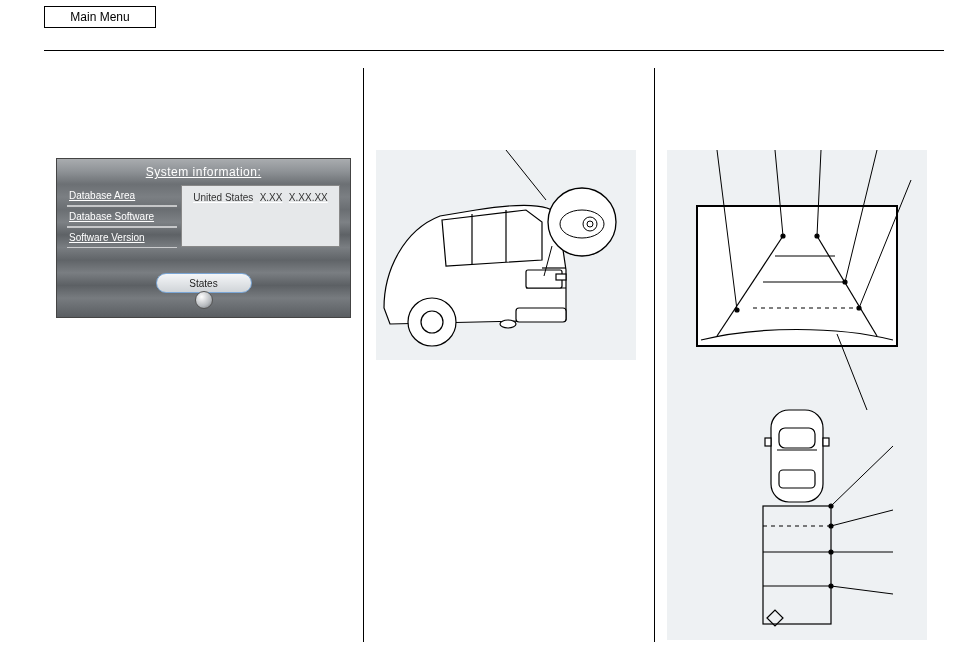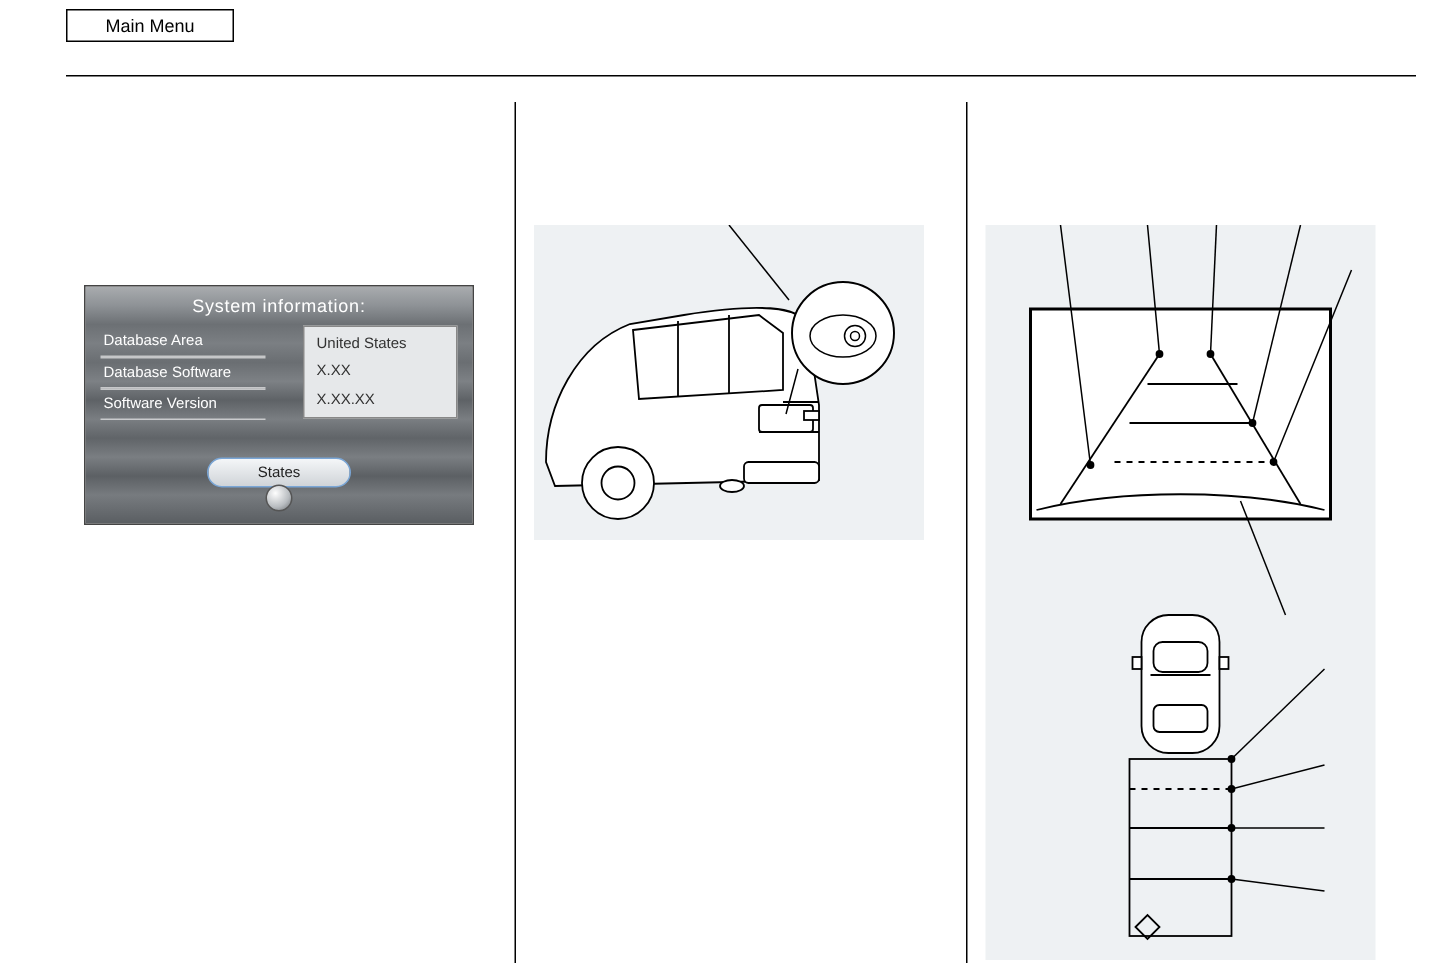--- a/index.html
+++ b/index.html
@@ -44,27 +44,28 @@
     flex: 1 1 0;
     padding: 10px 12px 0 12px;
     position: relative;
   }
   .col + .col {
     border-left: 1px solid #000;
   }
 
   
   .navscreen {
-    margin-top: 112px;
-    width: 260px;
+    margin-top: 80px;
+    width: 295px;
     height: 160px;
     background: linear-gradient(180deg,#a9acaf 0%,#8e9296 8%,#6c7074 16%,#7b7f83 24%,#6a6e72 32%,#7d8185 40%,#5e6266 48%,#7a7e82 56%,#606468 64%,#7a7e82 72%,#5c6064 80%,#777b7f 88%,#5a5e62 100%);
     border: 1px solid #444;
     position: relative;
     color: #fff;
+    text-decoration: underline;
   }
   .navscreen .title {
     text-align: center;
     font-size: 12px;
     padding: 6px 0 4px;
     letter-spacing: .5px;
   }
   .infobox {
     margin: 2px 10px 0 10px;
   }
@@ -83,21 +84,21 @@
     display: flex;
     align-items: center;
   }
   .valbox {
     background: #e6e8ea;
     color: #333;
     height: 62px;
     margin-left: 4px;
     border: 1px solid #888;
     display: flex;
-    flex-direction: column;
+    flex-direction: row;
     justify-content: space-around;
     padding: 2px 8px;
     font-size: 10px;
   }
   .valrow { height: 18px; display:flex; align-items:center; }
   .returnbtn {
     position: absolute;
     left: 50%;
     bottom: 10px;
     transform: translateX(-50%);
@@ -157,21 +158,21 @@
 <div class="tab">
   <span>Main Menu</span>
 </div>
 <div class="rule"></div>
 
 <div class="columns">
 
   <div class="col">
     <div class="navscreen">
       <div class="title">System information:</div>
-      <div class="infobox" style="display:flex;gap:21px;">
+      <div class="infobox" style="display:flex;">
         <div style="flex:0 0 110px;">
           <div class="row">
               <div class="lab">Database Area</div>
             </div>
           <div class="row">
               <div class="lab">Database Software</div>
             </div>
           <div class="row">
               <div class="lab">Software Version</div>
             </div>

